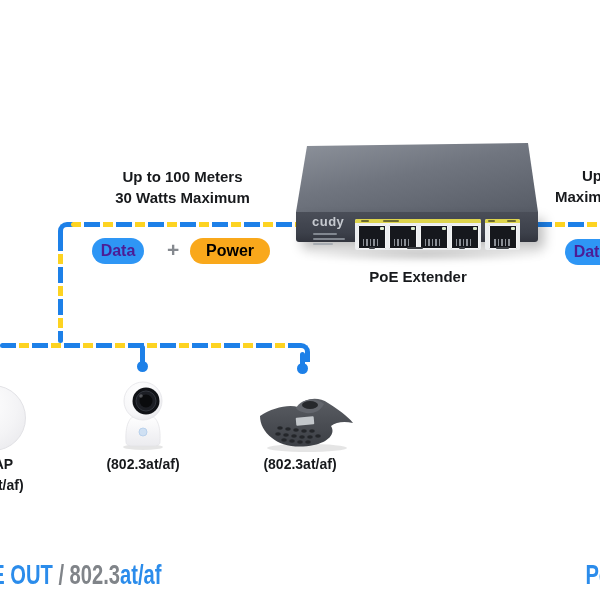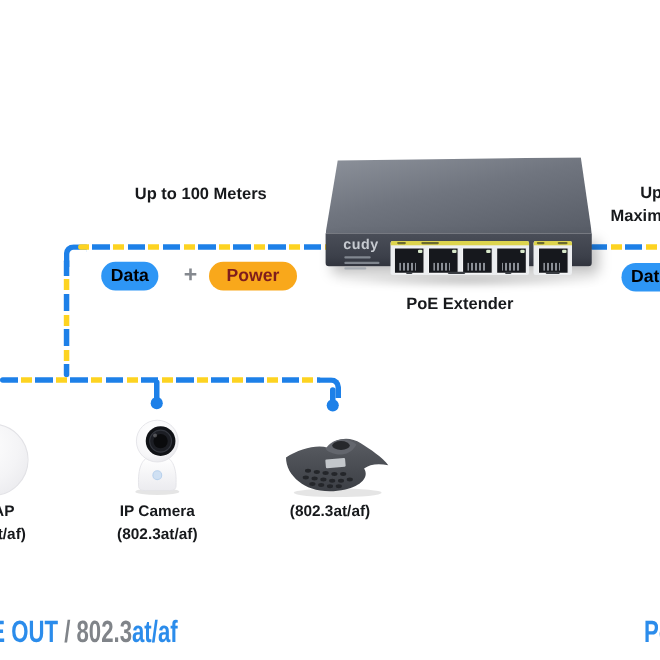--- a/index.html
+++ b/index.html
@@ -16,22 +16,22 @@
     background:repeating-linear-gradient(to bottom,#1d80e8 0 16px,rgba(0,0,0,0) 16px 19px,#fdd321 19px 29px,rgba(0,0,0,0) 29px 32px);}
   .corner-tl{position:absolute;left:58px;top:222px;width:16px;height:16px;
     border-left:5px solid #1d80e8;border-top:5px solid #1d80e8;border-top-left-radius:9px;}
   .corner-tr{position:absolute;left:290px;top:343px;width:15px;height:14px;
     border-right:5px solid #1d80e8;border-top:5px solid #1d80e8;border-top-right-radius:9px;}
   .drop{position:absolute;width:5px;background:#1d80e8;border-radius:3px;}
   .dot{position:absolute;width:11px;height:11px;border-radius:50%;background:#1d80e8;}
   
   .badge{position:absolute;height:26px;border-radius:13px;display:flex;align-items:center;justify-content:center;
     font-weight:bold;font-size:16px;z-index:3;}
-  .badge.blue{background:#2e96f5;color:#000000;}
-  .badge.orange{background:#f9a81b;color:#7f1d1d;}
+  .badge.blue{background:#2e96f5;color:#4c1d95;}
+  .badge.orange{background:#f9a81b;color:#000000;}
   .plus{position:absolute;color:#85898f;font-weight:bold;font-size:21px;z-index:3;}
   
   .lbl{position:absolute;color:#17191c;font-weight:bold;font-size:15px;line-height:21px;text-align:center;}
   .lbl-line{position:absolute;color:#17191c;font-weight:bold;font-size:15px;white-space:nowrap;}
   .dev-label{position:absolute;width:130px;text-align:center;color:#17191c;font-weight:bold;
     font-size:14px;line-height:21px;}
   .bigtext{position:absolute;top:527px;font-size:28px;font-weight:bold;white-space:pre;
     transform:scaleX(0.72);transform-origin:left top;letter-spacing:0px;}
   .bigtext .blue{color:#2b8ceb;}
   .bigtext .gray{color:#808489;}
@@ -73,20 +73,21 @@
 
   <div class="hline start-blue" style="left:0px;top:343px;width:292px;"></div>
   <div class="corner-tr"></div>
   <div class="drop" style="left:300px;top:352px;height:14px;"></div>
   <div class="dot" style="left:297px;top:363px;"></div>
   <div class="drop" style="left:140px;top:345px;height:20px;"></div>
   <div class="dot" style="left:137px;top:361px;"></div>
 
   <div class="lbl" style="left:75px;top:166px;width:215px;">
     <div>Up to 100 Meters</div>
+    <div>30 Watts Maximum</div>
   </div>
 
   <div class="lbl-line" style="left:582px;top:167px;">Up to 100 Meters</div>
   <div class="lbl-line" style="left:555px;top:188px;">Maximum 30 Watts</div>
 
   <div class="badge blue" style="left:92px;top:238px;width:52px;">Data</div>
   <div class="plus" style="left:167px;top:238px;">+</div>
   <div class="badge orange" style="left:190px;top:238px;width:80px;">Power</div>
   <div class="badge blue" style="left:565px;top:239px;width:52px;">Data</div>
 
@@ -159,21 +160,20 @@
     <ellipse cx="33" cy="69" rx="20" ry="3" fill="rgba(0,0,0,0.10)"></ellipse>
     <path d="M16,64 C15,46 20,40 24,38 L42,38 C46,40 51,46 50,64 C50,67 47,68 44,68 L22,68 C19,68 16,67 16,64 Z" fill="url(#gbase)" stroke="#e3e3e7" stroke-width="0.8"></path>
     <circle cx="33" cy="23" r="19" fill="url(#ghead)" stroke="#e3e3e7" stroke-width="0.8"></circle>
     <circle cx="36" cy="23" r="13.5" fill="#101216"></circle>
     <circle cx="36" cy="23" r="10" fill="#1c1e24" stroke="#33363e" stroke-width="1"></circle>
     <circle cx="36" cy="23" r="6.5" fill="#0a0b0d"></circle>
     <circle cx="31" cy="18" r="1.8" fill="#ffffff" opacity="0.25"></circle>
     <circle cx="33" cy="54" r="4" fill="#cfe0f3" stroke="#b9d1ec" stroke-width="1"></circle>
   </svg>
   <div class="dev-label" style="left:78px;top:454px;">
-    <div>IP Camera</div>
     <div>(802.3at/af)</div>
   </div>
 
   <svg class="dev-svg" style="left:252px;top:390px;" width="110" height="62" viewBox="0 0 110 62">
     <defs>
       <linearGradient id="gphone" x1="0" y1="0" x2="0" y2="1">
         <stop offset="0%" stop-color="#5a5d63"></stop>
           <stop offset="100%" stop-color="#3c3f45"></stop>
       </linearGradient>
     </defs>

